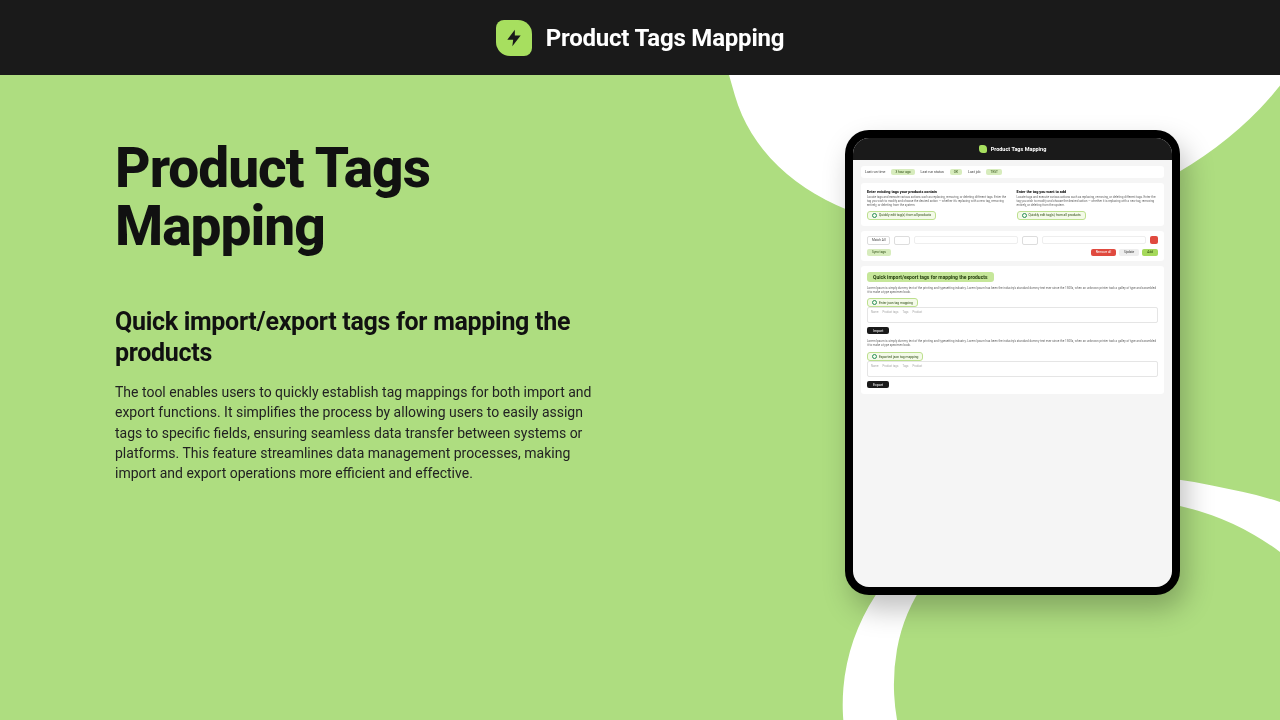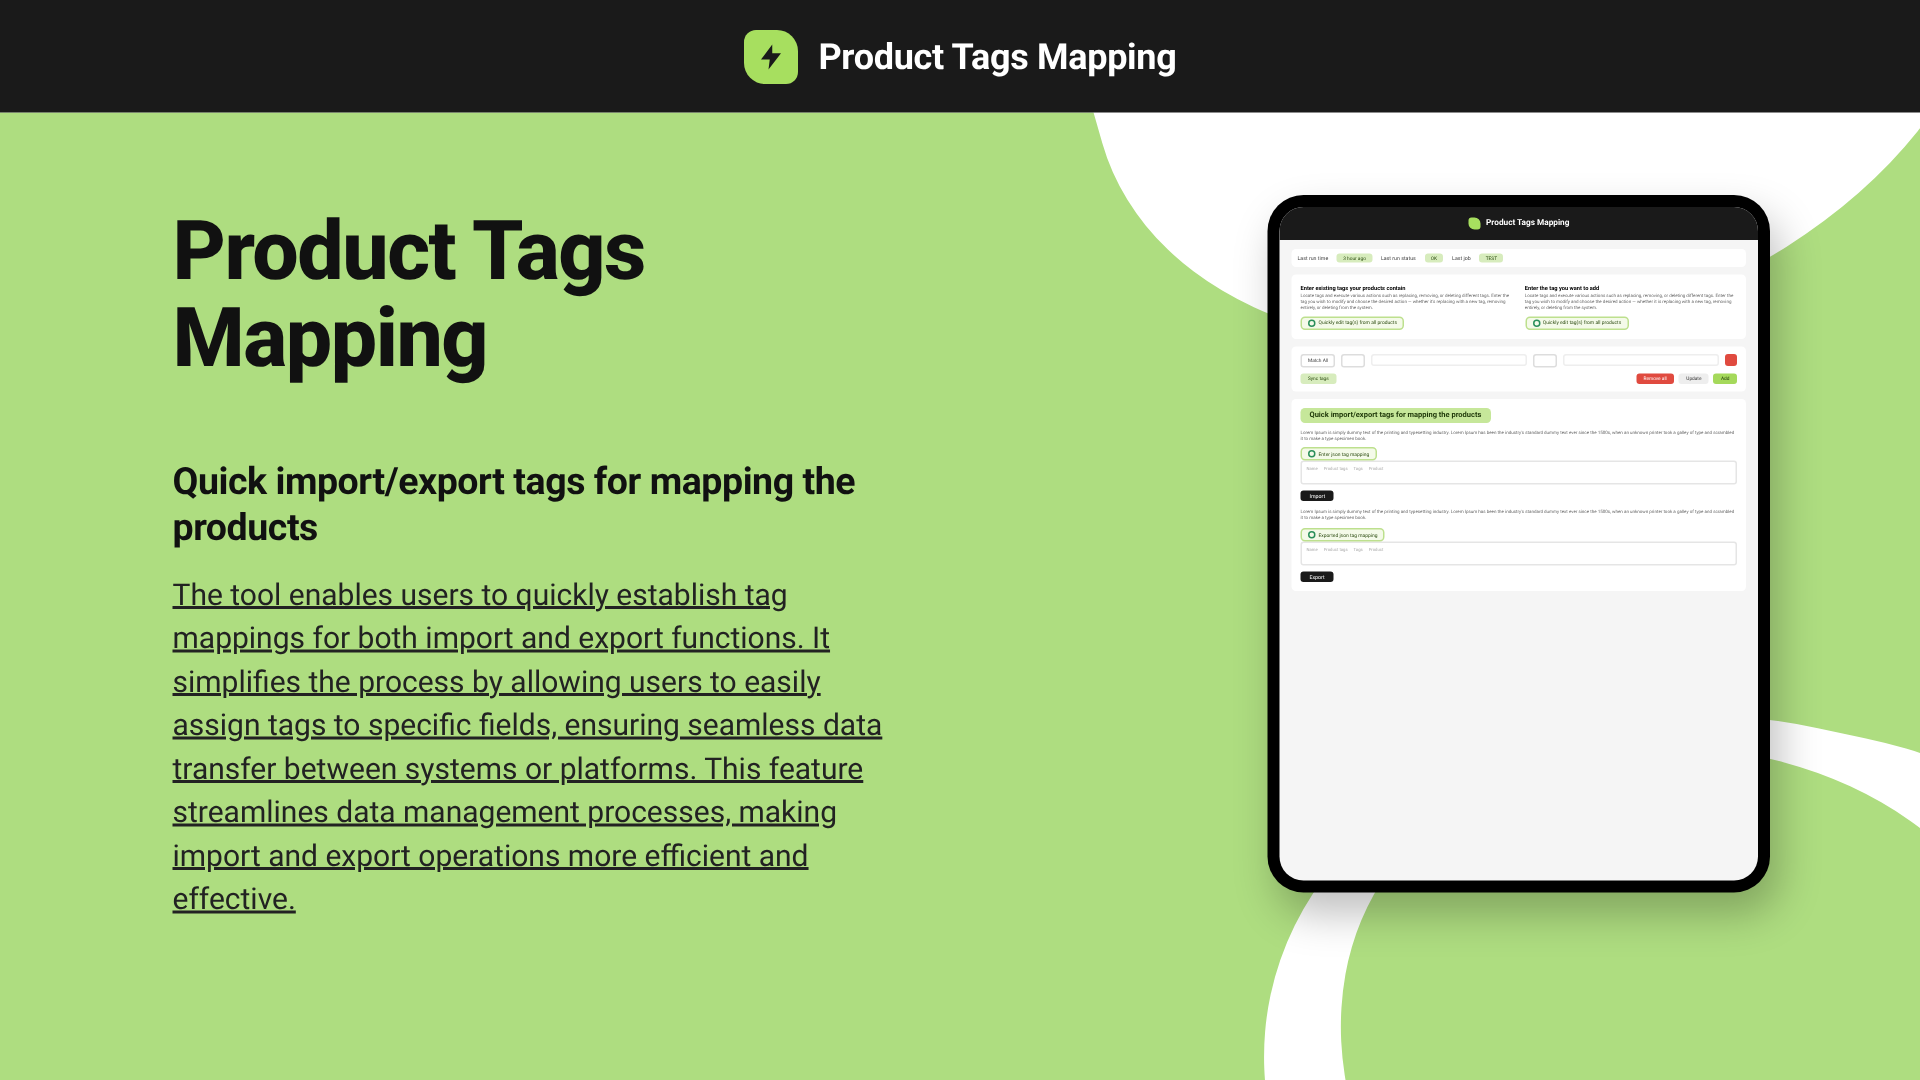--- a/index.html
+++ b/index.html
@@ -101,24 +101,23 @@
   }
   .content h2 {
     font-size: 25px;
     font-weight: 700;
     color: #111;
     line-height: 1.25;
     margin-bottom: 14px;
     letter-spacing: -0.3px;
   }
   .content p {
-    font-size: 20px;
+    font-size: 14px;
     color: #222;
     line-height: 1.45;
-    text-decoration: underline;
   }
 
   
   .tablet {
     position: absolute;
     top: 130px;
     right: 100px;
     width: 335px;
     height: 465px;
     background: #000;

